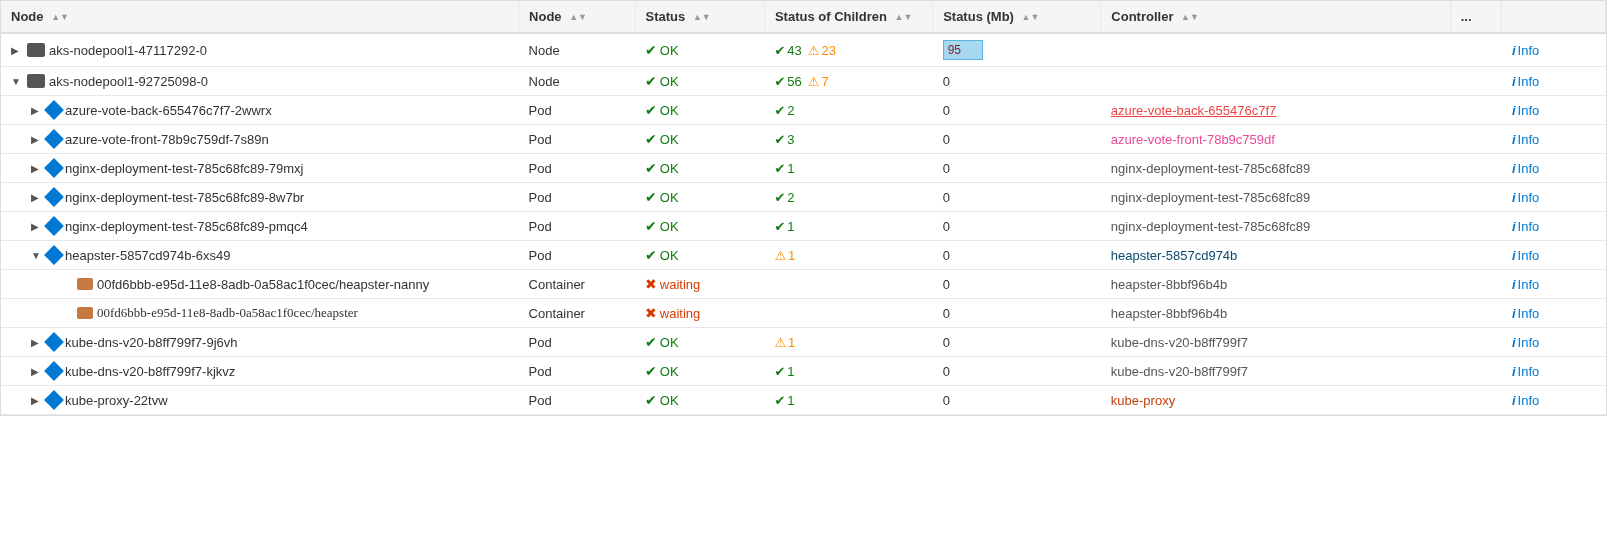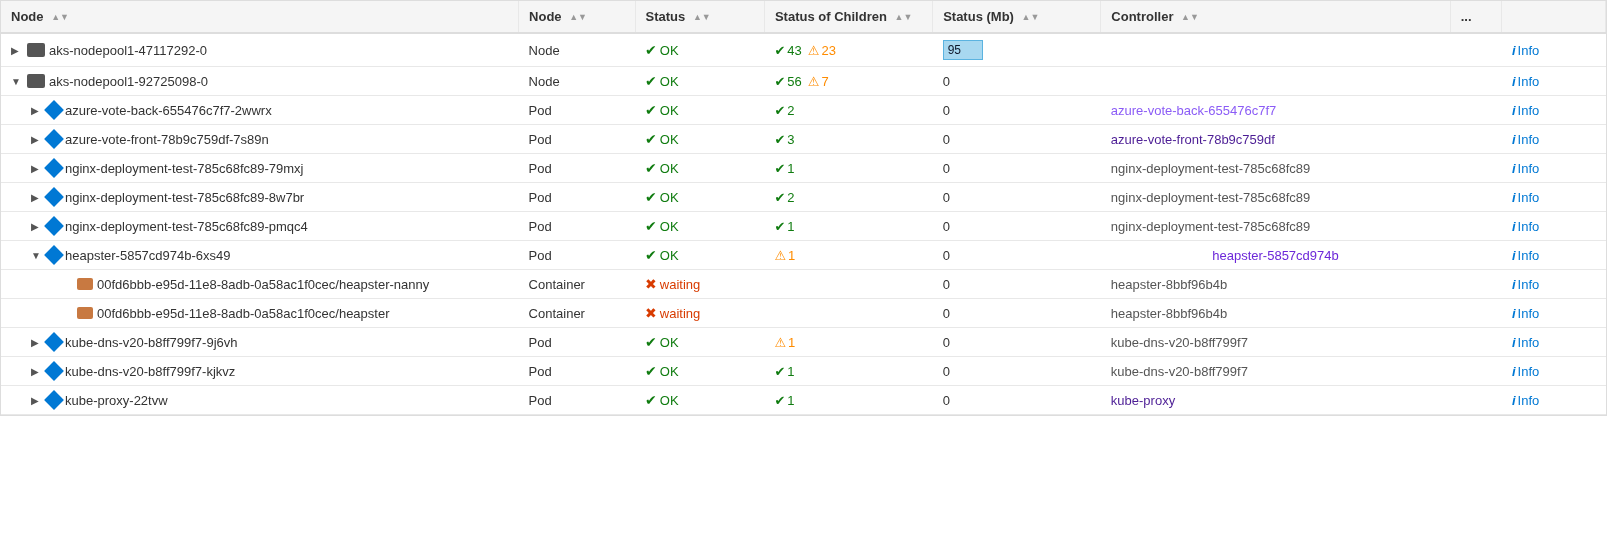--- a/index.html
+++ b/index.html
@@ -119,21 +119,21 @@
     .children-ok { color: #107c10; display: flex; align-items: center; gap: 2px; }
     .children-warn { color: #ff8c00; display: flex; align-items: center; gap: 2px; }
     .metric-bar-bg {
       background: #a8d8f0;
       border: 1px solid #5bb3e0;
       height: 20px;
       display: inline-block;
       min-width: 40px;
       padding: 2px 4px;
       font-size: 12px;
-      color: #0f172a;
+      color: #7f1d1d;
     }
 
     .info-link {
       color: #0078d4;
       cursor: pointer;
       display: flex;
       align-items: center;
       gap: 2px;
       font-size: 13px;
     }
@@ -262,21 +262,21 @@
               <span style="color:#107c10;font-size:14px;">✔</span> 
               <span>OK</span>
             </div>
           </td>
           <td>
             <div class="children-cell">
               <span class="children-ok"><span style="color:#107c10;">✔</span> 2</span>
             </div>
           </td>
           <td>0</td>
-          <td style="color: #8b5cf6;">azure-vote-back-655476c7f7</td>
+          <td style="color: #ef4444; text-decoration: underline;">azure-vote-back-655476c7f7</td>
           <td></td>
           <td>
             <span class="info-link">
               <i style="font-style:italic;font-weight:bold;color:#0078d4;">i</i> 
               <span>Info</span>
             </span>
           </td>
         </tr>
         <tr>
           <td>
@@ -292,21 +292,21 @@
               <span style="color:#107c10;font-size:14px;">✔</span> 
               <span>OK</span>
             </div>
           </td>
           <td>
             <div class="children-cell">
               <span class="children-ok"><span style="color:#107c10;">✔</span> 3</span>
             </div>
           </td>
           <td>0</td>
-          <td style="color: #4c1d95;">azure-vote-front-78b9c759df</td>
+          <td style="color: #ec4899;">azure-vote-front-78b9c759df</td>
           <td></td>
           <td>
             <span class="info-link">
               <i style="font-style:italic;font-weight:bold;color:#0078d4;">i</i> 
               <span>Info</span>
             </span>
           </td>
         </tr>
         <tr>
           <td>
@@ -412,21 +412,21 @@
               <span style="color:#107c10;font-size:14px;">✔</span> 
               <span>OK</span>
             </div>
           </td>
           <td>
             <div class="children-cell">
               <span class="children-warn"><span style="color:#ff8c00;">⚠</span> 1</span>
             </div>
           </td>
           <td>0</td>
-          <td style="color: #6d28d9; text-align: center;">heapster-5857cd974b</td>
+          <td style="color: #0c4a6e;">heapster-5857cd974b</td>
           <td></td>
           <td>
             <span class="info-link">
               <i style="font-style:italic;font-weight:bold;color:#0078d4;">i</i> 
               <span>Info</span>
             </span>
           </td>
         </tr>
         <tr>
           <td>
@@ -449,21 +449,21 @@
           <td></td>
           <td>
             <span class="info-link">
               <i style="font-style:italic;font-weight:bold;color:#0078d4;">i</i> 
               <span>Info</span>
             </span>
           </td>
         </tr>
         <tr>
           <td>
-            <div class="name-cell" style="padding-left: 50px;">
+            <div class="name-cell" style="padding-left: 50px; font-family: Liberation Serif, serif;">
               <span class="expand-arrow"></span>
               <span class="container-icon"></span>
               <span>00fd6bbb-e95d-11e8-8adb-0a58ac1f0cec/heapster</span>
             </div>
           </td>
           <td>Container</td>
           <td>
             <div class="status-waiting">
               <span style="color:#d83b01;font-size:14px;">✖</span> 
               <span>waiting</span>
@@ -554,21 +554,21 @@
               <span style="color:#107c10;font-size:14px;">✔</span> 
               <span>OK</span>
             </div>
           </td>
           <td>
             <div class="children-cell">
               <span class="children-ok"><span style="color:#107c10;">✔</span> 1</span>
             </div>
           </td>
           <td>0</td>
-          <td style="color: #4c1d95;">kube-proxy</td>
+          <td style="color: #c2410c;">kube-proxy</td>
           <td></td>
           <td>
             <span class="info-link">
               <i style="font-style:italic;font-weight:bold;color:#0078d4;">i</i> 
               <span>Info</span>
             </span>
           </td>
         </tr>
       </tbody>
   </table>

